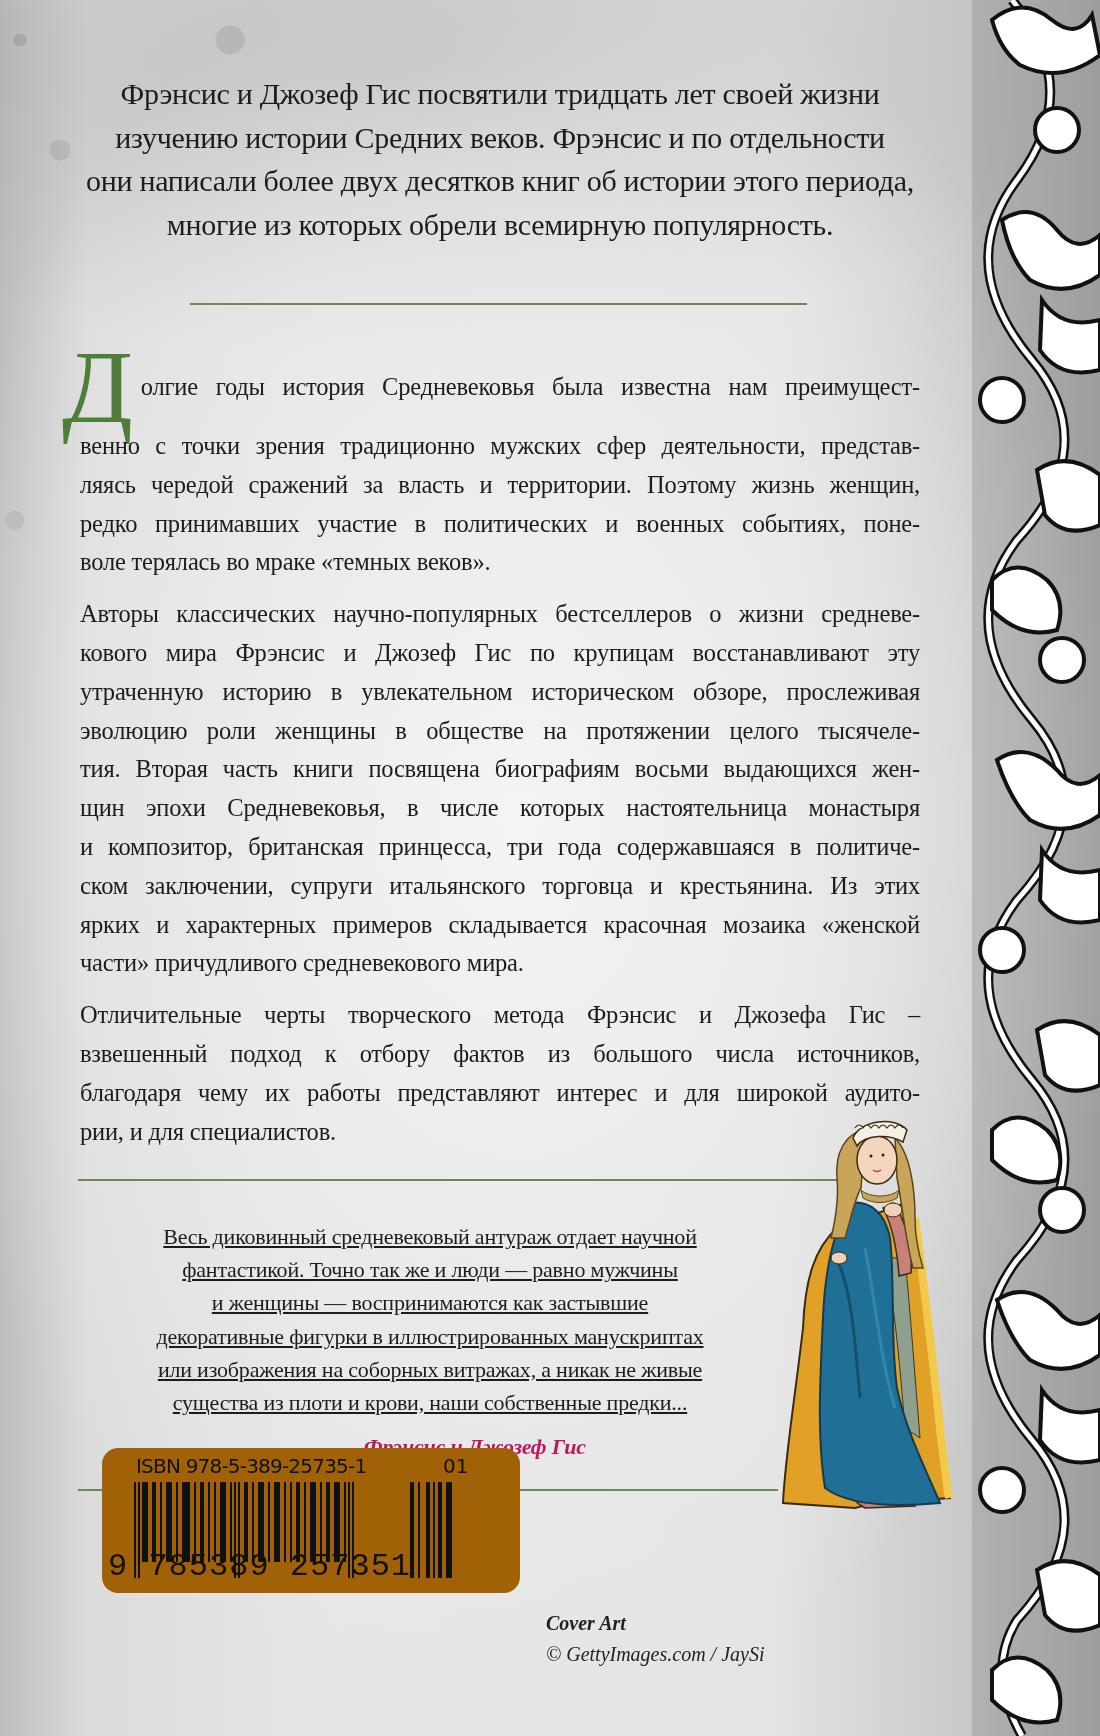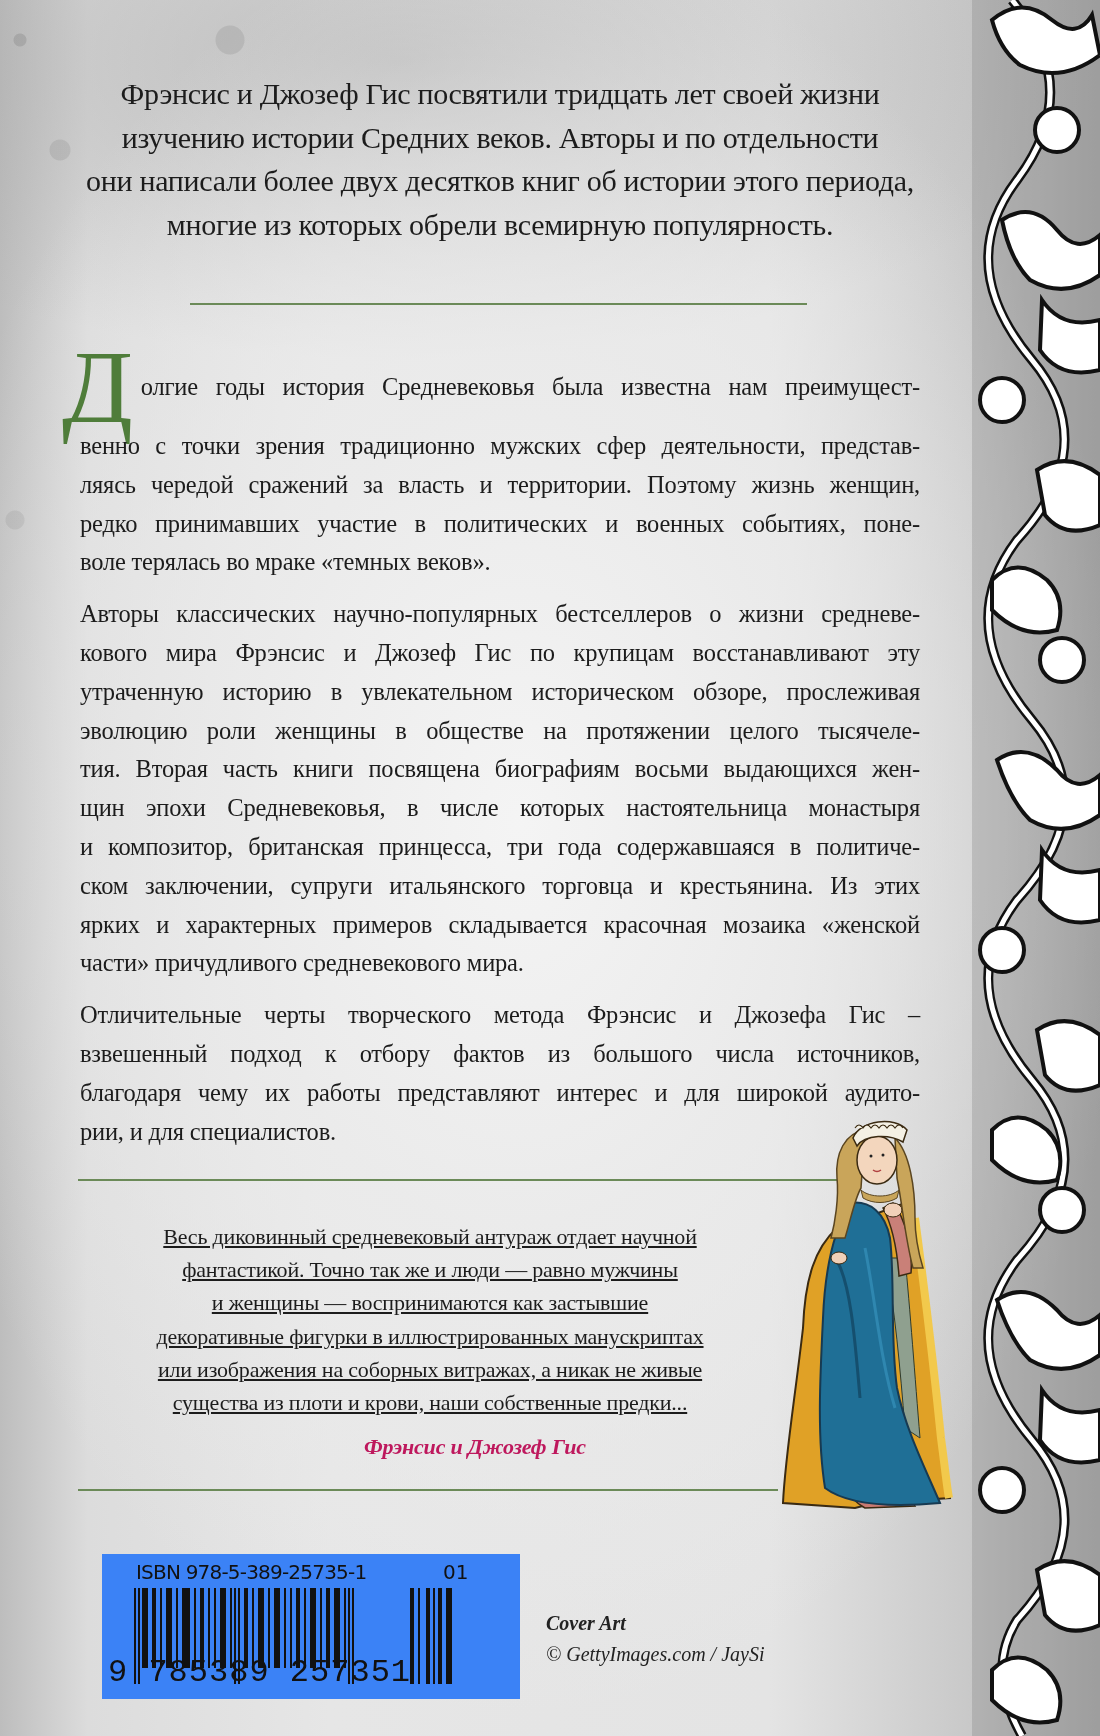--- a/index.html
+++ b/index.html
@@ -60,22 +60,23 @@
 
   .figure {
     position: absolute; left: 765px; top: 1108px; width: 200px; height: 410px;
   }
 
   .border-ornament {
     position: absolute; right: 0; top: 0; width: 128px; height: 1736px;
   }
 
   .barcode-box {
-    position: absolute; left: 102px; top: 1554px; width: 418px; height: 145px;
-    background: #3b82f6;
+    position: absolute; left: 102px; top: 1448px; width: 418px; height: 145px;
+    background: #a16207;
+    border-radius: 16px;
   }
   .isbn-label {
     position: absolute; left: 34px; top: 6px; font-family: "DejaVu Sans", sans-serif;
     font-size: 20px; letter-spacing: -0.8px; color: #111;
   }
   .addon-label {
     position: absolute; left: 330px; top: 6px; font-family: "DejaVu Sans", sans-serif;
     font-size: 20px; color: #111; margin-left: 11px;
   }
   .bars { position: absolute; left: 18px; top: 34px; }
@@ -87,21 +88,21 @@
   .credits { position: absolute; left: 546px; top: 1612px; font-size: 20px; color: #222; font-style: italic; }
   .credits .title { font-weight: bold; display: block; margin-bottom: 8px; }
 </style>
 </head>
 <body>
 
 <div class="grain"></div>
 
 <div class="intro">
   <span class="ln">Фрэнсис и Джозеф Гис посвятили тридцать лет своей жизни</span>
-  <span class="ln">изучению истории Средних веков. Авторы и по отдельности</span>
+  <span class="ln">изучению истории Средних веков. Фрэнсис и по отдельности</span>
   <span class="ln">они написали более двух десятков книг об истории этого периода,</span>
   <span class="ln">многие из которых обрели всемирную популярность.</span>
 </div>
 
 <div class="rule rule-top"></div>
 
 <div class="body-text">
   <div class="para para1">
     <span class="dropcap">Д</span>
     <span class="ln first-ln" style="padding-top:18px;">олгие годы история Средневековья была известна нам преимущест-</span>

